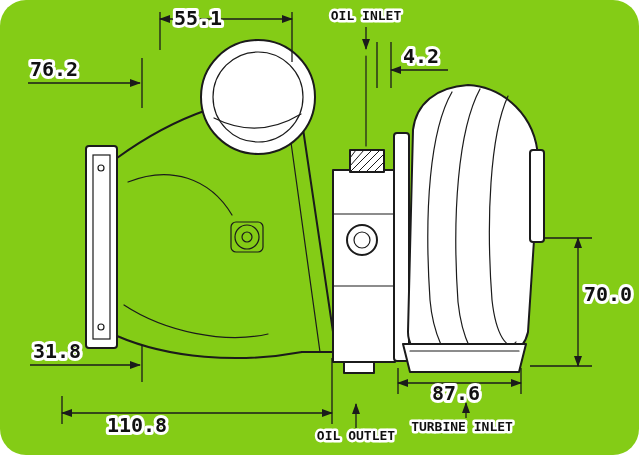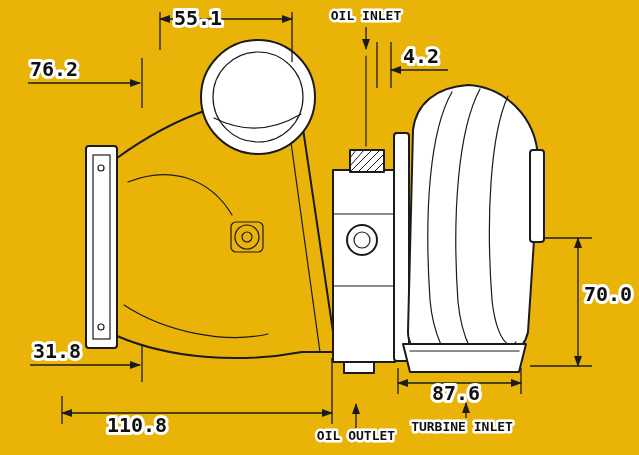--- a/index.html
+++ b/index.html
@@ -1,21 +1,22 @@
 <!DOCTYPE html>
 <html><head>
 <meta charset="utf-8">
 <style>
   html,body{margin:0;padding:0;background:#ffffff;}
   .canvas{
     position:relative;
     width:639px;height:455px;
-    background:#eab308;
+    background:#84cc16;
     overflow:hidden;
     font-family:"DejaVu Sans Mono", monospace;
+    border-radius:26px;
   }
   svg{display:block;}
   .ol{stroke:#1b1b1b;stroke-width:2;fill:#ffffff;stroke-linejoin:round;stroke-linecap:round;}
   .ol-open{stroke:#1b1b1b;stroke-width:2;fill:none;stroke-linejoin:round;stroke-linecap:round;}
   .thin{stroke:#1b1b1b;stroke-width:1.2;fill:none;stroke-linecap:round;}
   .dim{stroke:#1b1b1b;stroke-width:1.3;fill:none;}
   .hatch{stroke:#1b1b1b;stroke-width:1;fill:none;}
   .dim-num{
     font:bold 20px "DejaVu Sans Mono", monospace;
     fill:#111111;

